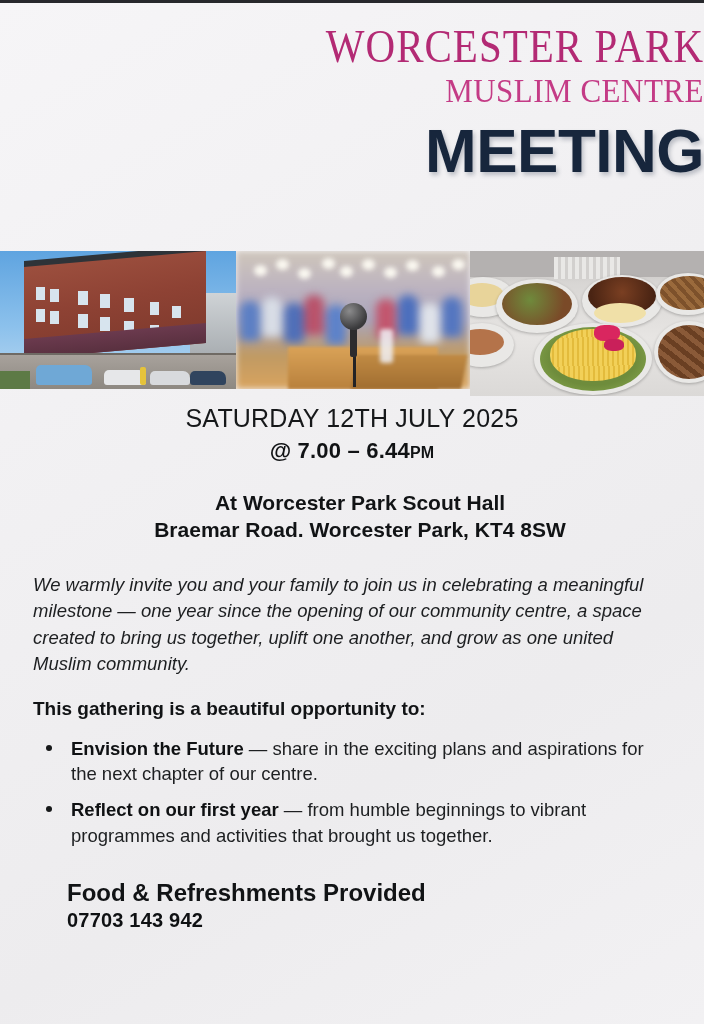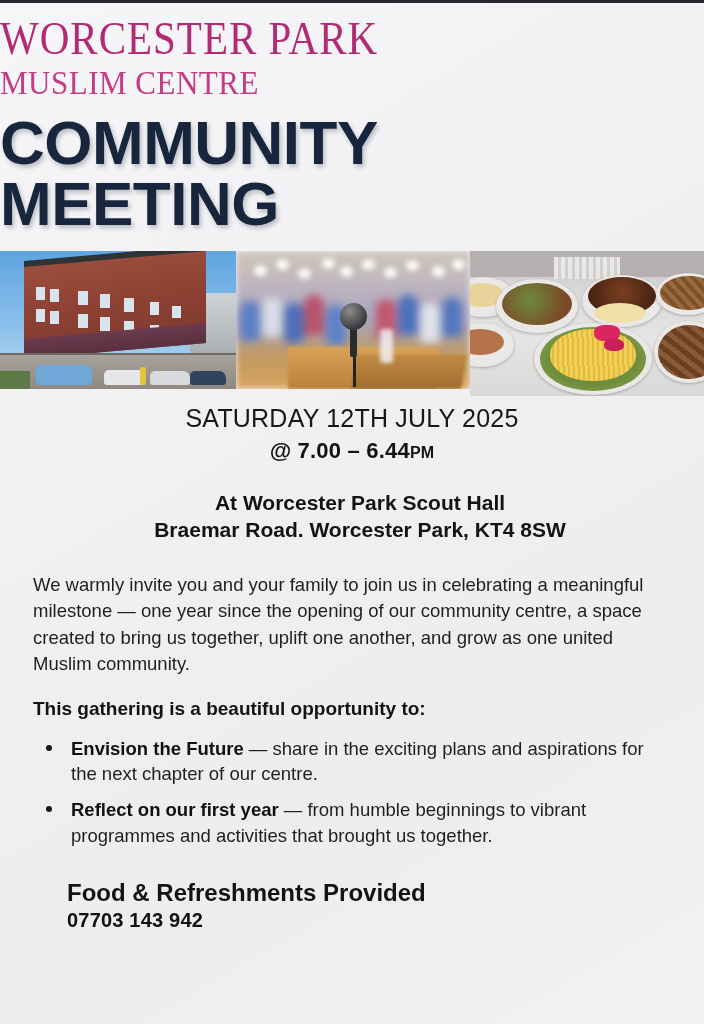--- a/index.html
+++ b/index.html
@@ -21,21 +21,21 @@
 
   
   .top-sliver {
     position:absolute; top:0; left:0;
     width:100%; height:3px;
     background:#27282c;
     z-index:9;
   }
 
   
-  .header { padding-top:16px; text-align:left; }
+  .header { padding-top:24px; text-align:right; }
 
   .logo { line-height:1; user-select:none; }
   .logo-line1 {
     display:block;
     font-family:"Liberation Serif", serif;
     font-size:41px;
     letter-spacing:1px;
     font-weight:400;
     color:#b32a74;
     transform:scaleY(1.12);
@@ -134,21 +134,21 @@
   }
   .time-suffix { font-size:16px; font-weight:700; }
 
   .venue-block { text-align:center; margin-top:26px; }
   .venue-line { font-size:21px; font-weight:700; color:#111315; line-height:1.28;padding-left:16px; }
 
   .body-pad { padding:0 33px; }
 
   .intro {
     margin-top:28px;
-    font-size:18.5px; line-height:1.43; color:#1d1f21; font-weight:400;
+    font-size:18.5px; line-height:1.43; color:#1d1f21; font-weight:400;font-style:italic;
   }
 
   .lead {
     margin-top:20px;
     font-size:19px; font-weight:700; color:#111315;
   }
 
   .bullets { margin-top:16px; list-style:none; }
   .bullet {
     position:relative;
@@ -184,21 +184,20 @@
 <div id="poster">
 
   <div class="top-sliver"></div>
 
   <div class="header">
     <div class="logo">
       <span class="logo-line1">WORCESTER PARK</span>
       <span class="logo-line2">MUSLIM CENTRE</span>
     </div>
     <h1 class="title">
-      <span class="title-line">COMMUNITY</span>
       <span class="title-line">MEETING</span>
     </h1>
   </div>
 
   <div class="photo-strip">
 
     <div class="photo photo-a">
       <div class="pa-sky"></div>
       <div class="pa-rt"></div>
       <div class="pa-roof"></div>

